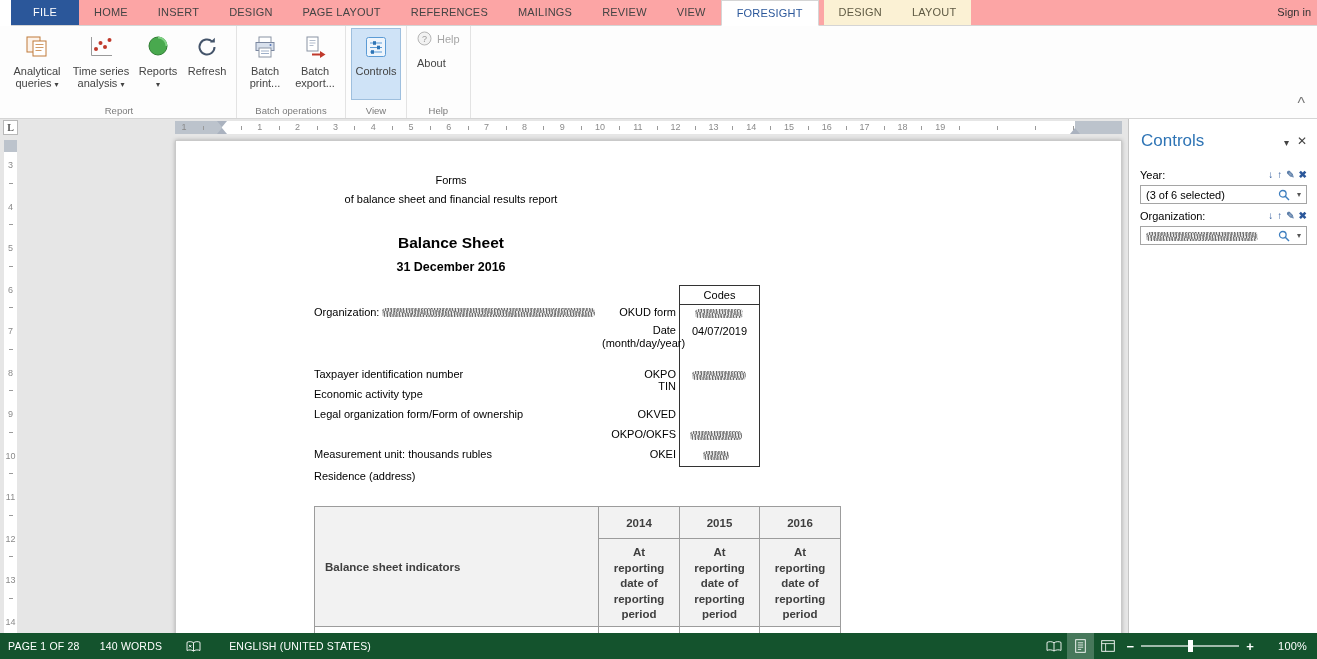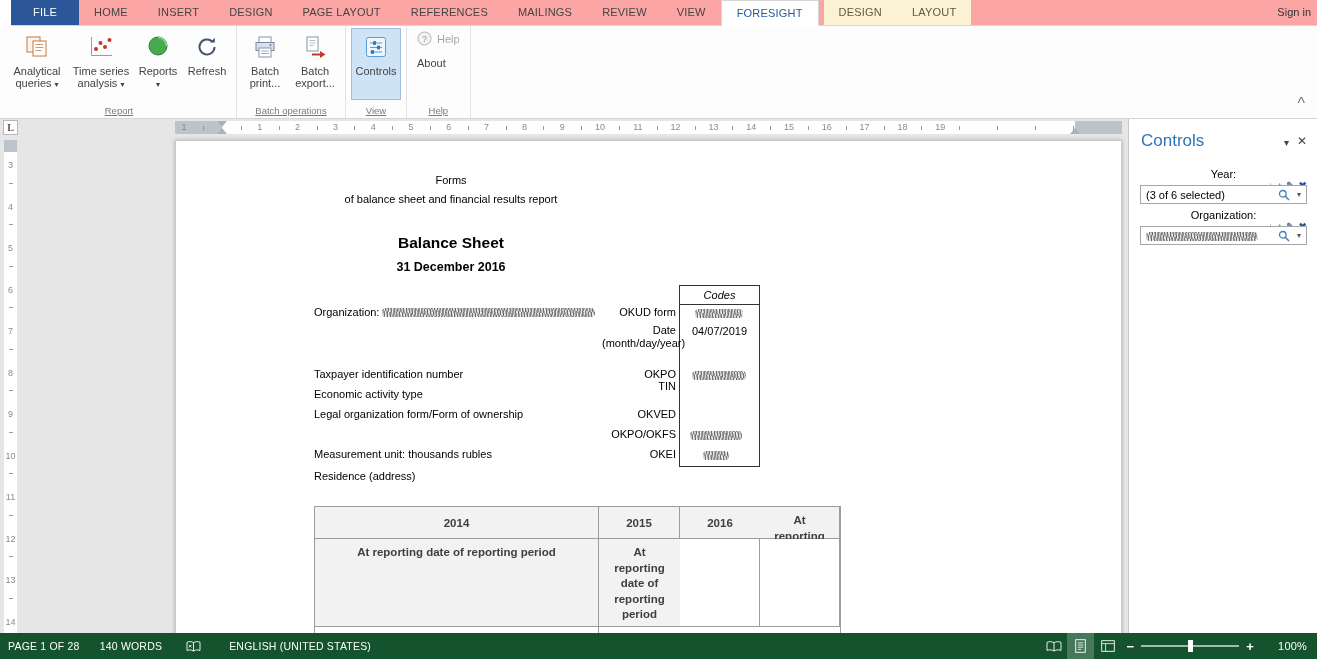--- a/index.html
+++ b/index.html
@@ -16,21 +16,21 @@
   .ctxgroup { display:flex; background:#fbf1d4; margin-left:5px; }
   .tab.ctx { color:#5f5a43; }
   .signin { position:absolute; right:6px; top:0; font-size:11px; line-height:25px; color:#333; }
 
   
   .ribbon { position:absolute; top:26px; left:0; right:0; height:93px; background:#fdfdfd;
             border-bottom:1px solid #d5d5d5; display:flex; align-items:stretch; padding-left:2px; }
   .rgroup { position:relative; border-right:1px solid #e3e3e3; padding:2px 5px 14px; display:flex; }
   .rbody { display:flex; align-items:flex-start; gap:2px; }
   .rbody.col { flex-direction:column; gap:2px; }
-  .glabel { position:absolute; bottom:2px; left:0; right:0; text-align:center; font-size:9.5px; color:#7b7b7b; white-space:nowrap;text-decoration:underline; }
+  .glabel { position:absolute; bottom:2px; left:0; right:0; text-align:center; font-size:9.5px; color:#7b7b7b; white-space:nowrap; }
   .bigbtn { display:flex; flex-direction:column; align-items:center; padding-top:4px; height:72px;
             font-size:11px; line-height:12px; color:#444; text-align:center; cursor:default; }
   .bigbtn .bicon { height:30px; display:flex; align-items:center; justify-content:center; }
   .bigbtn .blbl { margin-top:3px; }
   .bigbtn.active { background:#cfe3f7; border:1px solid #9ebfde; padding-top:3px; }
   .caret { font-size:8px; color:#444; }
   .smallbtn { display:flex; align-items:center; gap:5px; height:22px; padding:0 5px; font-size:11px; color:#444; }
   .smallbtn.disabled { color:#a6a6a6; }
   .ribbon-collapse { position:absolute; right:12px; bottom:5px; color:#777; }
 
@@ -54,21 +54,21 @@
   .vruler { position:absolute; left:3px; top:0; bottom:0; width:15px; }
   .vr-margin { position:absolute; left:1px; right:1px; top:4px; height:12px; background:#bcc3cc; }
   .vr-white  { position:absolute; left:1px; right:1px; top:16px; bottom:0; background:#fff; }
   .vnum { position:absolute; left:0; width:15px; text-align:center; font-size:9px; color:#8a8a8a; }
   .vtick { position:absolute; left:6px; width:4px; height:1px; background:#9a9a9a; }
   .page { position:absolute; left:175px; top:4px; width:947px; height:560px; background:#fff;
           border:1px solid #c9c9c9; box-shadow:0 0 4px rgba(0,0,0,.25); font-size:11px; color:#000; }
   .doc-center { position:absolute; left:47px; width:456px; text-align:center; }
   .doc-title  { position:absolute; left:47px; width:456px; text-align:center; top:93px; font-size:15.5px; font-weight:bold; }
   .doc-date   { position:absolute; left:47px; width:456px; text-align:center; top:119px; font-size:12.5px; font-weight:bold; }
-  .codes-box  { position:absolute; left:503px; top:144px; width:81px; height:182px; border:1px solid #333;font-style:italic; }
+  .codes-box  { position:absolute; left:503px; top:144px; width:81px; height:182px; border:1px solid #333; }
   .codes-head { height:19px; border-bottom:1px solid #333; text-align:center; line-height:18px; }
   .f-label { position:absolute; left:138px; }
   .f-code  { position:absolute; left:300px; width:200px; text-align:right; }
   .f-code.wrap { left:426px; width:74px; line-height:12.5px; }
   .f-value { position:absolute; left:503px; width:81px; text-align:center; }
   .scrib { position:absolute; height:9px; border-radius:4px; filter:blur(.4px);
            background:
              repeating-linear-gradient(100deg, rgba(60,60,60,.55) 0 1px, transparent 1px 3px),
              repeating-linear-gradient(75deg, rgba(90,90,90,.45) 0 1px, transparent 1px 2.5px),
              repeating-linear-gradient(90deg, rgba(120,120,120,.35) 0 2px, rgba(170,170,170,.25) 2px 4px); }
@@ -81,21 +81,21 @@
   .tc.ind { grid-row:1/3; grid-column:1; display:flex; align-items:center; padding:0 10px; }
   .tc.yr  { display:flex; align-items:center; justify-content:center; }
   .tc.sub { padding:6px 10px 0; text-align:center; line-height:15.5px; }
   .tc.body { background:#fff; }
 
   
   .panel { position:absolute; top:119px; right:0; bottom:26px; width:189px; background:#fff; border-left:1px solid #c5c5c5; }
   .panel-title { position:absolute; left:12px; top:12px; font-size:17px; color:#2e74b5; }
   .panel-chevron { position:absolute; right:28px; top:18px; font-size:10px; color:#444; cursor:default; }
   .panel-close { position:absolute; right:10px; top:15px; font-size:12px; color:#444; cursor:default; }
-  .fieldblock { position:absolute; left:11px; right:10px; height:14px; display:flex; align-items:center; font-size:11px; color:#000;flex-direction:column; }
+  .fieldblock { position:absolute; left:11px; right:10px; height:14px; display:flex; align-items:center; font-size:11px; color:#000; }
   .ficons { margin-left:auto; display:flex; gap:4px; align-items:center; }
   .ficons span { font-size:10px; font-weight:bold; color:#2b579a; line-height:12px; cursor:default; }
   .ficons .pen { color:#5b7da8; }
   .combo { position:absolute; left:11px; right:10px; height:19px; border:1px solid #a5a5a5; background:#fff;
            display:flex; align-items:center; padding-left:5px; font-size:11px; color:#000; }
   .combo .ctext { white-space:nowrap; overflow:hidden; }
   .combo .csearch { margin-left:auto; display:flex; align-items:center; padding:0 2px; }
   .combo .cdd { width:14px; text-align:center; font-size:8px; color:#555; }
 
   
@@ -365,20 +365,21 @@
       <span class="f-code" style="top:287px">OKPO/OKFS</span>
       <span class="scrib" style="left:514px;top:290px;width:52px"></span>
 
       <span class="f-label" style="top:307px">Measurement unit: thousands rubles</span>
       <span class="f-code" style="top:307px">OKEI</span>
       <span class="scrib" style="left:527px;top:310px;width:26px"></span>
 
       <span class="f-label" style="top:329px">Residence (address)</span>
 
       <div class="bstable">
+        <div class="tc ind">Balance sheet indicators</div>
         <div class="tc yr">2014</div>
         <div class="tc yr">2015</div>
         <div class="tc yr lastcol">2016</div>
         <div class="tc sub">At reporting date of reporting period</div>
         <div class="tc sub">At reporting date of reporting period</div>
         <div class="tc sub lastcol">At reporting date of reporting period</div>
         <div class="tc body"></div>
         <div class="tc body"></div>
         <div class="tc body"></div>
         <div class="tc body lastcol"></div>

